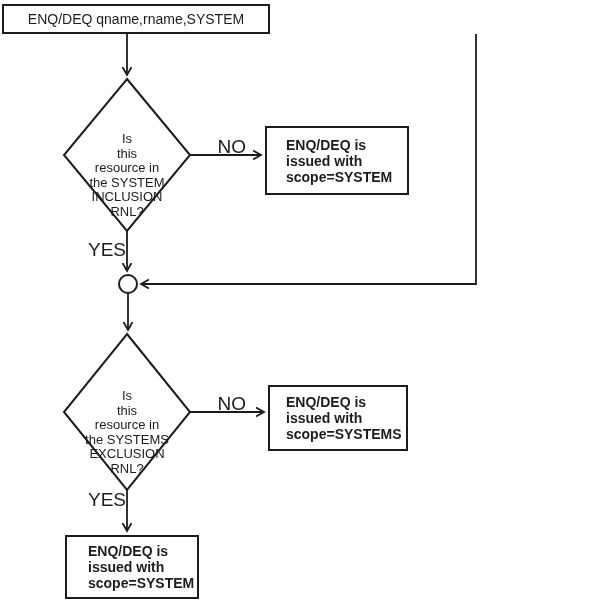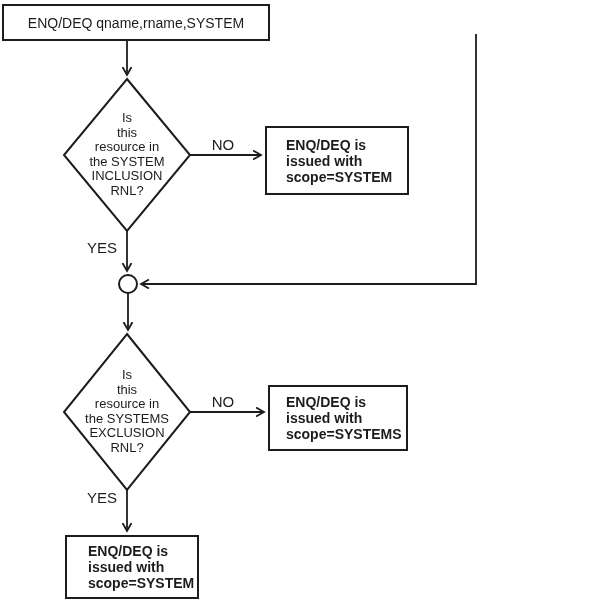--- a/index.html
+++ b/index.html
@@ -40,27 +40,28 @@
     justify-content: flex-start;
     text-align: left;
     font-weight: bold;
   }
   .diamond-label {
     position: absolute;
     text-align: center;
     font-size: 13px;
     line-height: 14.5px;
     white-space: pre-line;
+    margin-top: 21px;
   }
   .edge-label {
     position: absolute;
-    font-size: 15px;
-    text-align: center;
+    font-size: 19px;
+    text-align: right;
   }
-  #start-left   { left: 2px;   top: 4px;   width: 268px; height: 37px; }
+  #start-left   { left: 2px;   top: 4px;   width: 268px; height: 30px; }
   #start-right  { left: 333px; top: 4px;   width: 251px; height: 30px; }
   #result-1     { left: 265px; top: 126px; width: 144px; height: 69px; padding-left: 19px; }
   #result-2     { left: 268px; top: 385px; width: 140px; height: 66px; padding-left: 16px; }
   #result-3     { left: 65px;  top: 535px; width: 134px; height: 64px; padding-left: 21px; }
   #decision1-label { left: 57px; top: 111px; width: 140px; }
   #decision2-label { left: 57px; top: 368px; width: 140px; }
   #label-no-1  { left: 200px; top: 136px; width: 46px; }
   #label-yes-1 { left: 78px;  top: 239px; width: 48px; }
   #label-no-2  { left: 200px; top: 393px; width: 46px; }
   #label-yes-2 { left: 78px;  top: 489px; width: 48px; }

